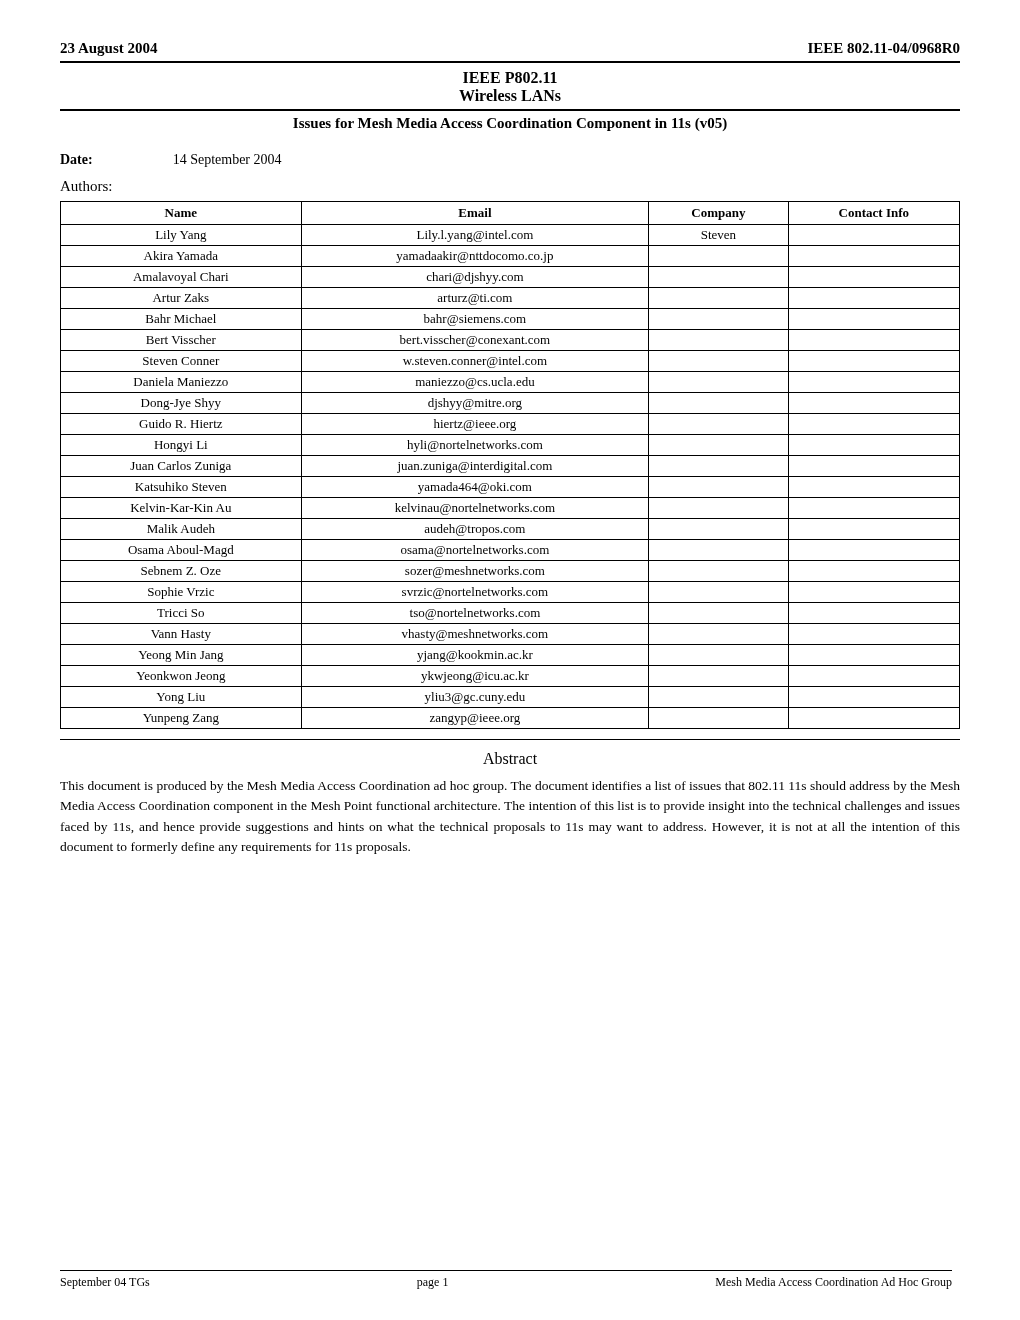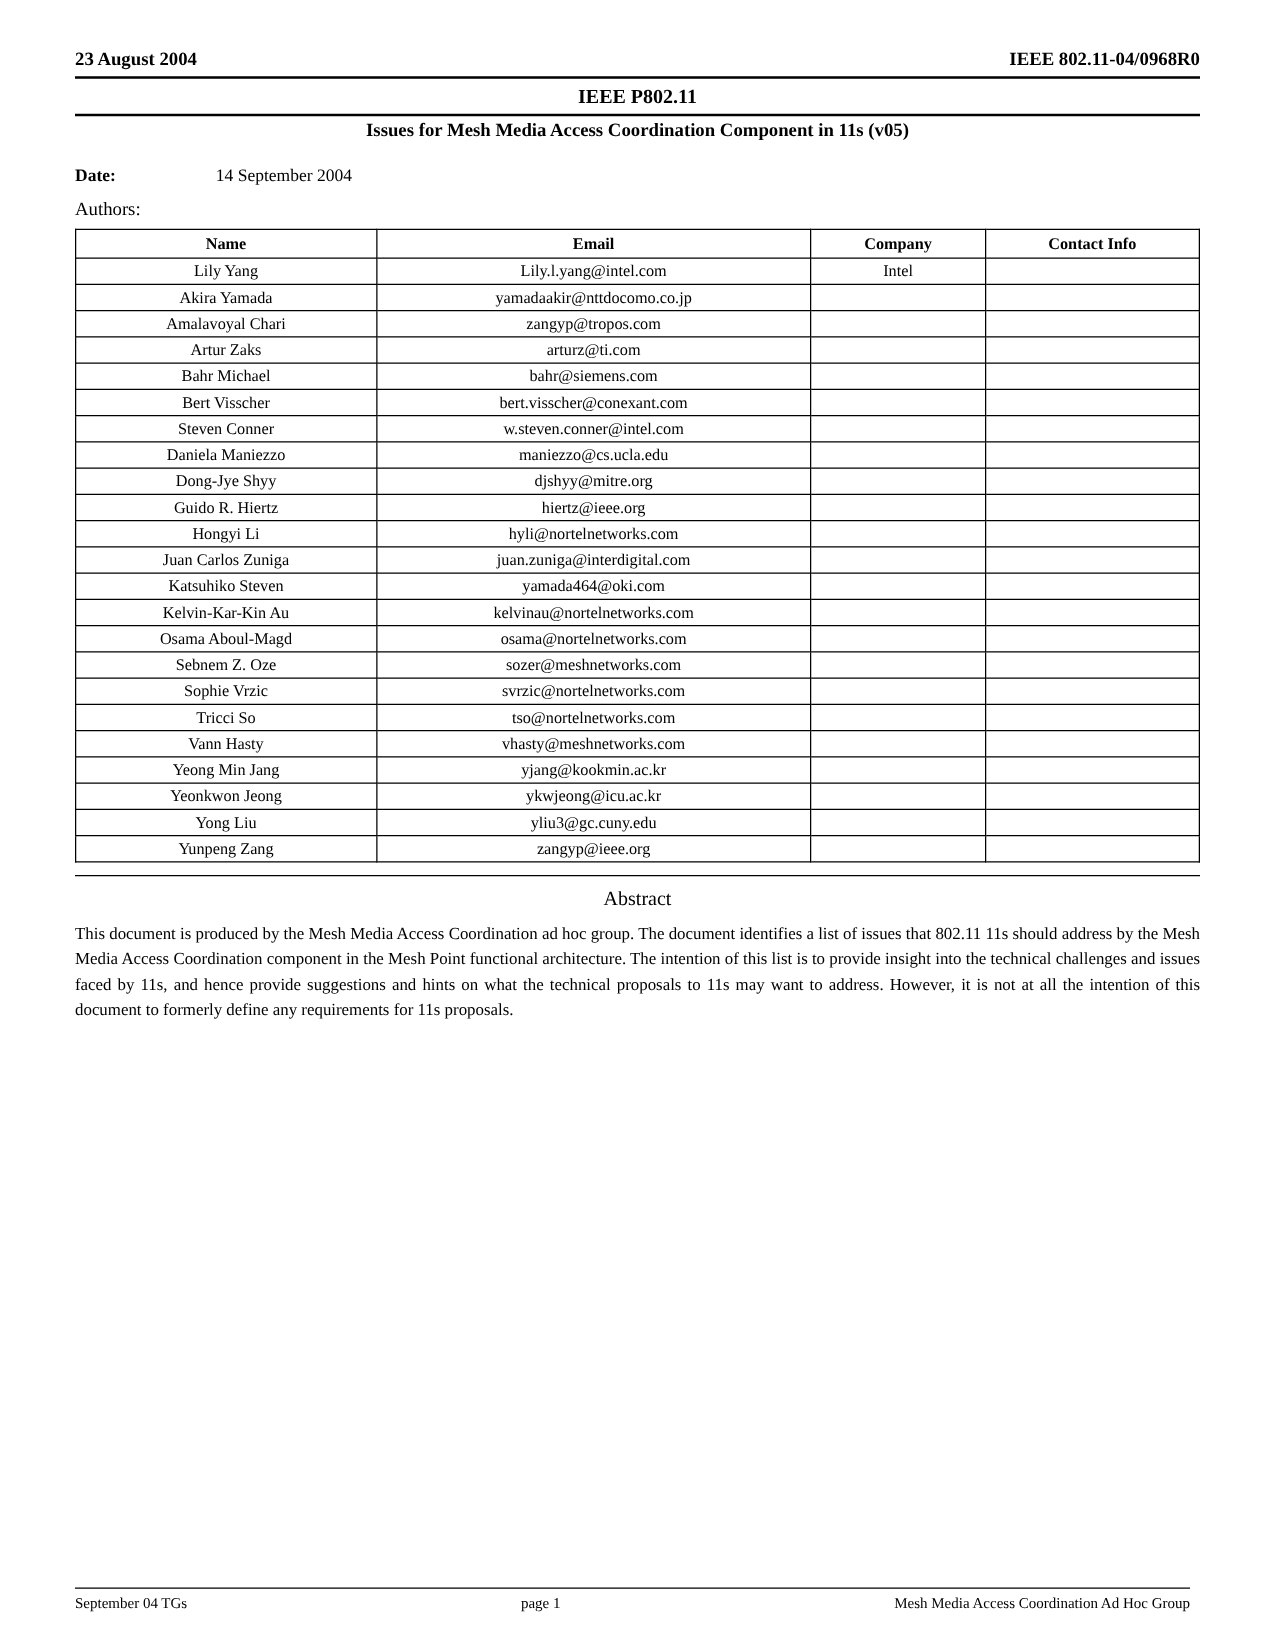--- a/index.html
+++ b/index.html
@@ -118,20 +118,21 @@
 <body>
 
 <div class="header-row">
   <span class="header-left">23 August 2004</span>
   <span class="header-right">IEEE 802.11-04/0968R0</span>
 </div>
 <hr class="thick">
 
 <div class="title-block">
   <div class="main-title">IEEE P802.11</div>
+  <div class="main-title">Wireless LANs</div>
 </div>
 <hr class="thick">
 
 <div class="doc-title">Issues for Mesh Media Access Coordination Component in 11s (v05)</div>
 
 <div class="date-row">
   <span class="date-label">Date:</span>
   <span class="date-value">14 September 2004</span>
 </div>
 
@@ -143,32 +144,32 @@
       <th>Name</th>
       <th>Email</th>
       <th>Company</th>
       <th>Contact Info</th>
     </tr>
   </thead>
   <tbody id="authors-tbody">
   <tr>
         <td>Lily Yang</td>
         <td>Lily.l.yang@intel.com</td>
-        <td>Intel</td>
+        <td>Steven</td>
         <td></td>
       </tr>
       <tr>
         <td>Akira Yamada</td>
         <td>yamadaakir@nttdocomo.co.jp</td>
         <td></td>
         <td></td>
       </tr>
       <tr>
         <td>Amalavoyal Chari</td>
-        <td>zangyp@tropos.com</td>
+        <td>chari@djshyy.com</td>
         <td></td>
         <td></td>
       </tr>
       <tr>
         <td>Artur Zaks</td>
         <td>arturz@ti.com</td>
         <td></td>
         <td></td>
       </tr>
       <tr>
@@ -221,20 +222,26 @@
       </tr>
       <tr>
         <td>Katsuhiko Steven</td>
         <td>yamada464@oki.com</td>
         <td></td>
         <td></td>
       </tr>
       <tr>
         <td>Kelvin-Kar-Kin Au</td>
         <td>kelvinau@nortelnetworks.com</td>
+        <td></td>
+        <td></td>
+      </tr>
+      <tr>
+        <td>Malik Audeh</td>
+        <td>audeh@tropos.com</td>
         <td></td>
         <td></td>
       </tr>
       <tr>
         <td>Osama Aboul-Magd</td>
         <td>osama@nortelnetworks.com</td>
         <td></td>
         <td></td>
       </tr>
       <tr>

